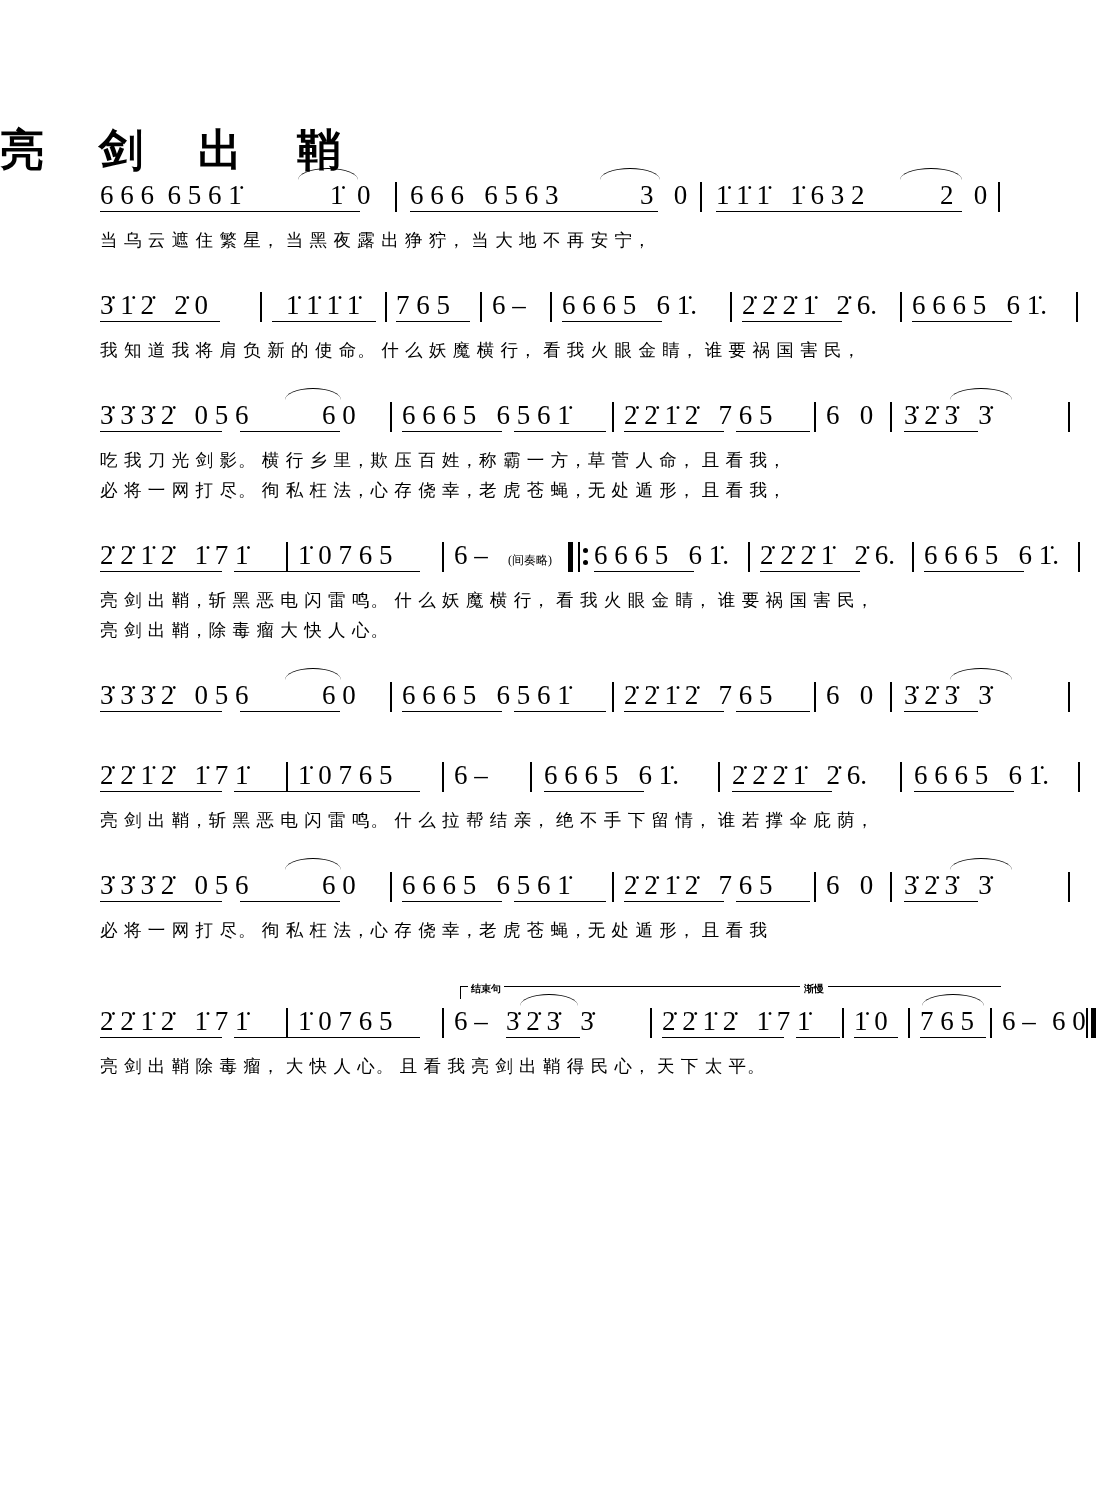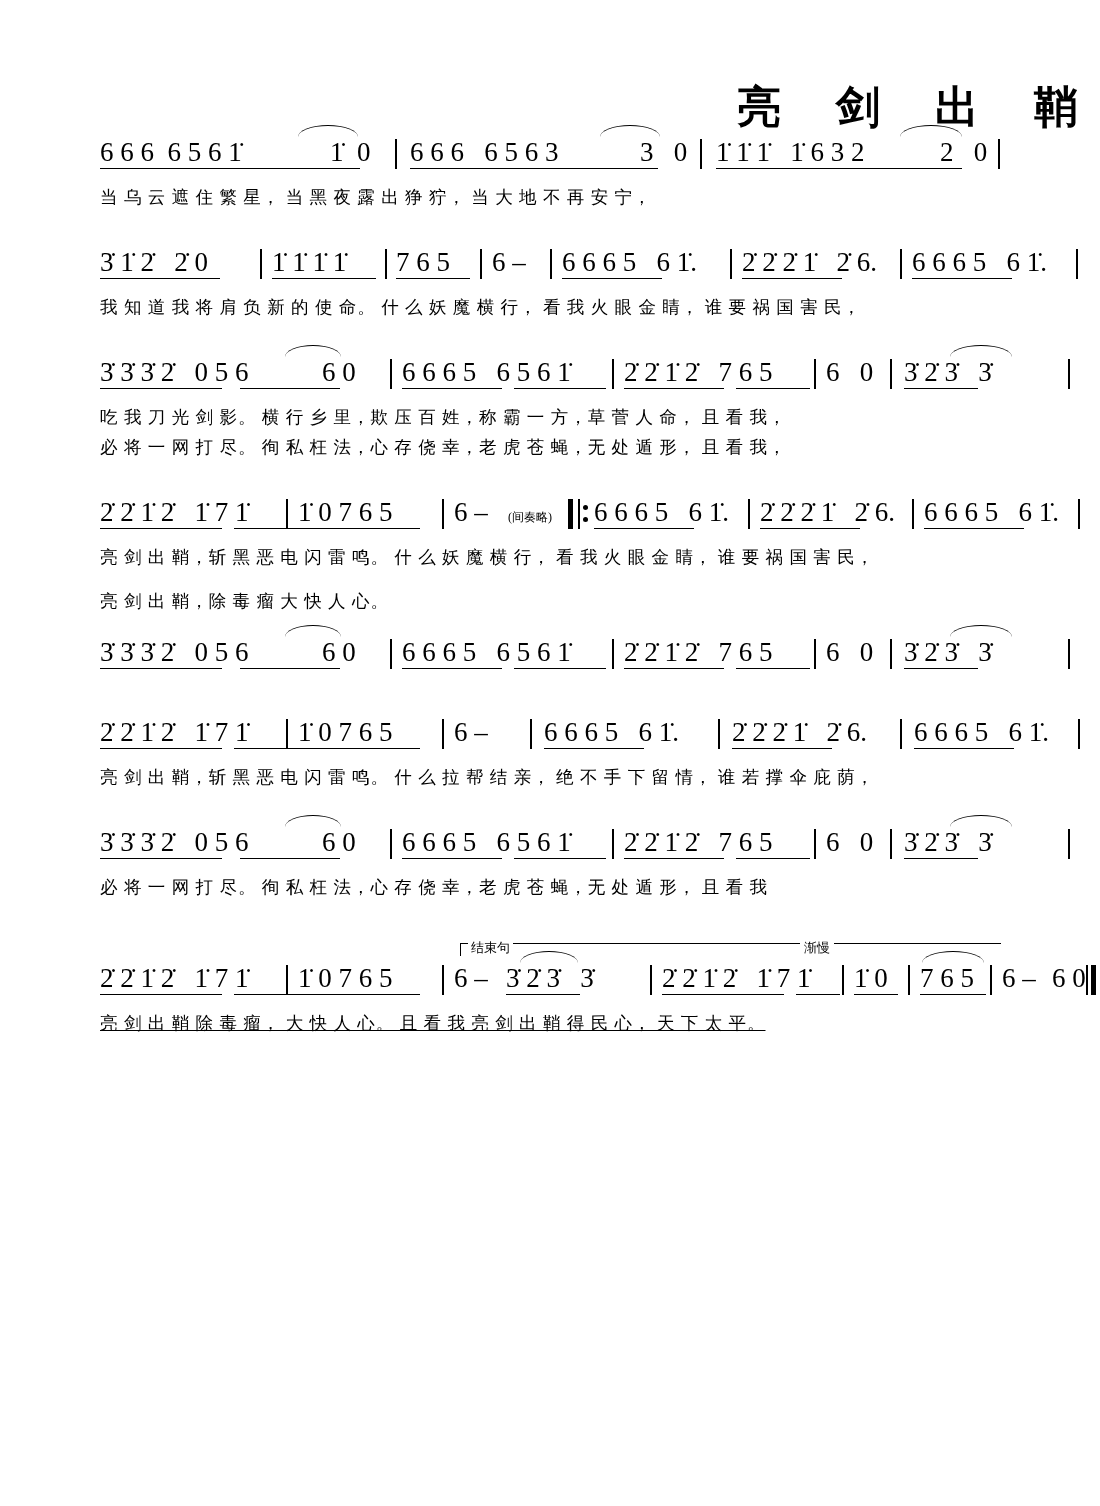--- a/index.html
+++ b/index.html
@@ -14,26 +14,27 @@
     color: #000000;
     position: relative;
     overflow: hidden;
   }
   .page {
     position: relative;
     width: 1100px;
     height: 1506px;
   }
   .title {
-    text-align: right;
+    text-align: left;
     font-size: 44px;
     font-weight: bold;
     letter-spacing: 22px;
     padding-top: 78px;
     font-family: "Liberation Serif", serif;
+    margin-top: 43px;
   }
   .header-row {
     position: relative;
     height: 90px;
     margin-top: 42px;
   }
   .keysig {
     position: absolute;
     left: 120px;
     top: 0px;
@@ -106,21 +107,21 @@
   }
   .sysgap { height: 34px; }
   
   .abs {
     position: absolute;
     white-space: nowrap;
   }
   .notes { font-size: 27px; font-family: "Liberation Serif", serif; }
   .lyr { font-size: 17.5px; font-family: "Liberation Serif", serif; }
   .tiny { font-size: 12px; }
-  .marker { font-size: 13px; }
+  .marker { font-size: 10px; font-weight: bold; }
   .slur {
     position: absolute;
     border-top: 1.6px solid #000;
     border-left: 0; border-right: 0; border-bottom: 0;
     border-radius: 50%/100% 100% 0 0;
     height: 11px;
   }
   .barline {
     position: absolute;
     width: 1.6px;
@@ -166,21 +167,21 @@
       <span class="abs lyr" style="left:0px; top:2px;">当 乌 云  遮 住 繁 星，       当 黑 夜  露 出 狰 狞，       当 大 地  不 再 安 宁，</span>
     </div>
   </div>
 
   <div class="sysgap"></div>
 
   <div class="system">
     <div class="staffline">
       <span class="abs notes" style="left:0px; top:0px;">3̇ 1̇ 2̇&nbsp;&nbsp; 2̇ 0</span>
       <span class="barline" style="left:160px; top:2px;"></span>
-      <span class="abs notes" style="left:172px; top:0px;">1̇ 1̇ 1̇ 1̇</span>
+      <span class="abs notes" style="left:186px; top:0px;">1̇ 1̇ 1̇ 1̇</span>
       <span class="barline" style="left:285px; top:2px;"></span>
       <span class="abs notes" style="left:296px; top:0px;">7 6 5</span>
       <span class="barline" style="left:380px; top:2px;"></span>
       <span class="abs notes" style="left:392px; top:0px;">6 –</span>
       <span class="barline" style="left:450px; top:2px;"></span>
       <span class="abs notes" style="left:462px; top:0px;">6 6 6 5&nbsp;&nbsp; 6 1̇.</span>
       <span class="barline" style="left:630px; top:2px;"></span>
       <span class="abs notes" style="left:642px; top:0px;">2̇ 2̇ 2̇ 1̇&nbsp;&nbsp; 2̇ 6.</span>
       <span class="barline" style="left:800px; top:2px;"></span>
       <span class="abs notes" style="left:812px; top:0px;">6 6 6 5&nbsp;&nbsp; 6 1̇.</span>
@@ -254,21 +255,21 @@
       <span class="abs" style="left:134px; top:31px; width:74px; border-top:1.5px solid #000; height:0;"></span>
       <span class="abs" style="left:198px; top:31px; width:122px; border-top:1.5px solid #000; height:0;"></span>
       <span class="abs" style="left:494px; top:31px; width:100px; border-top:1.5px solid #000; height:0;"></span>
       <span class="abs" style="left:660px; top:31px; width:100px; border-top:1.5px solid #000; height:0;"></span>
       <span class="abs" style="left:824px; top:31px; width:100px; border-top:1.5px solid #000; height:0;"></span>
     </div>
     <div class="lyricline">
       <span class="abs lyr" style="left:0px; top:2px;">亮 剑 出 鞘，斩 黑 恶    电 闪 雷  鸣。       什 么 妖 魔  横 行， 看 我 火 眼  金 睛， 谁 要 祸 国  害 民，</span>
     </div>
     <div class="lyricline">
-      <span class="abs lyr" style="left:0px; top:16px;">亮 剑 出 鞘，除 毒 瘤    大 快 人  心。</span>
+      <span class="abs lyr" style="left:0px; top:2px;">亮 剑 出 鞘，除 毒 瘤    大 快 人  心。</span>
     </div>
   </div>
 
   <div class="sysgap"></div>
 
   <div class="system">
     <div class="staffline">
       <span class="abs notes" style="left:0px; top:0px;">3̇ 3̇ 3̇ 2̇&nbsp;&nbsp; 0 5 6</span>
       <span class="slur" style="left:185px; top:-12px; width:56px;"></span>
       <span class="abs notes" style="left:222px; top:0px;">6 0</span>
@@ -381,17 +382,17 @@
       <span class="abs" style="left:0px; top:31px; width:122px; border-top:1.5px solid #000; height:0;"></span>
       <span class="abs" style="left:134px; top:31px; width:74px; border-top:1.5px solid #000; height:0;"></span>
       <span class="abs" style="left:198px; top:31px; width:122px; border-top:1.5px solid #000; height:0;"></span>
       <span class="abs" style="left:406px; top:31px; width:74px; border-top:1.5px solid #000; height:0;"></span>
       <span class="abs" style="left:562px; top:31px; width:122px; border-top:1.5px solid #000; height:0;"></span>
       <span class="abs" style="left:696px; top:31px; width:44px; border-top:1.5px solid #000; height:0;"></span>
       <span class="abs" style="left:754px; top:31px; width:44px; border-top:1.5px solid #000; height:0;"></span>
       <span class="abs" style="left:820px; top:31px; width:66px; border-top:1.5px solid #000; height:0;"></span>
     </div>
     <div class="lyricline">
-      <span class="abs lyr" style="left:0px; top:2px;text-decoration:underline;">亮 剑 出 鞘 除 毒 瘤，    大 快 人  心。  且 看 我    亮 剑 出 鞘  得 民 心，      天 下 太  平。</span>
+      <span class="abs lyr" style="left:0px; top:2px;">亮 剑 出 鞘 除 毒 瘤，    大 快 人  心。  且 看 我    亮 剑 出 鞘  得 民 心，      天 下 太  平。</span>
     </div>
   </div>
 
 </div>
 
 </body></html>

